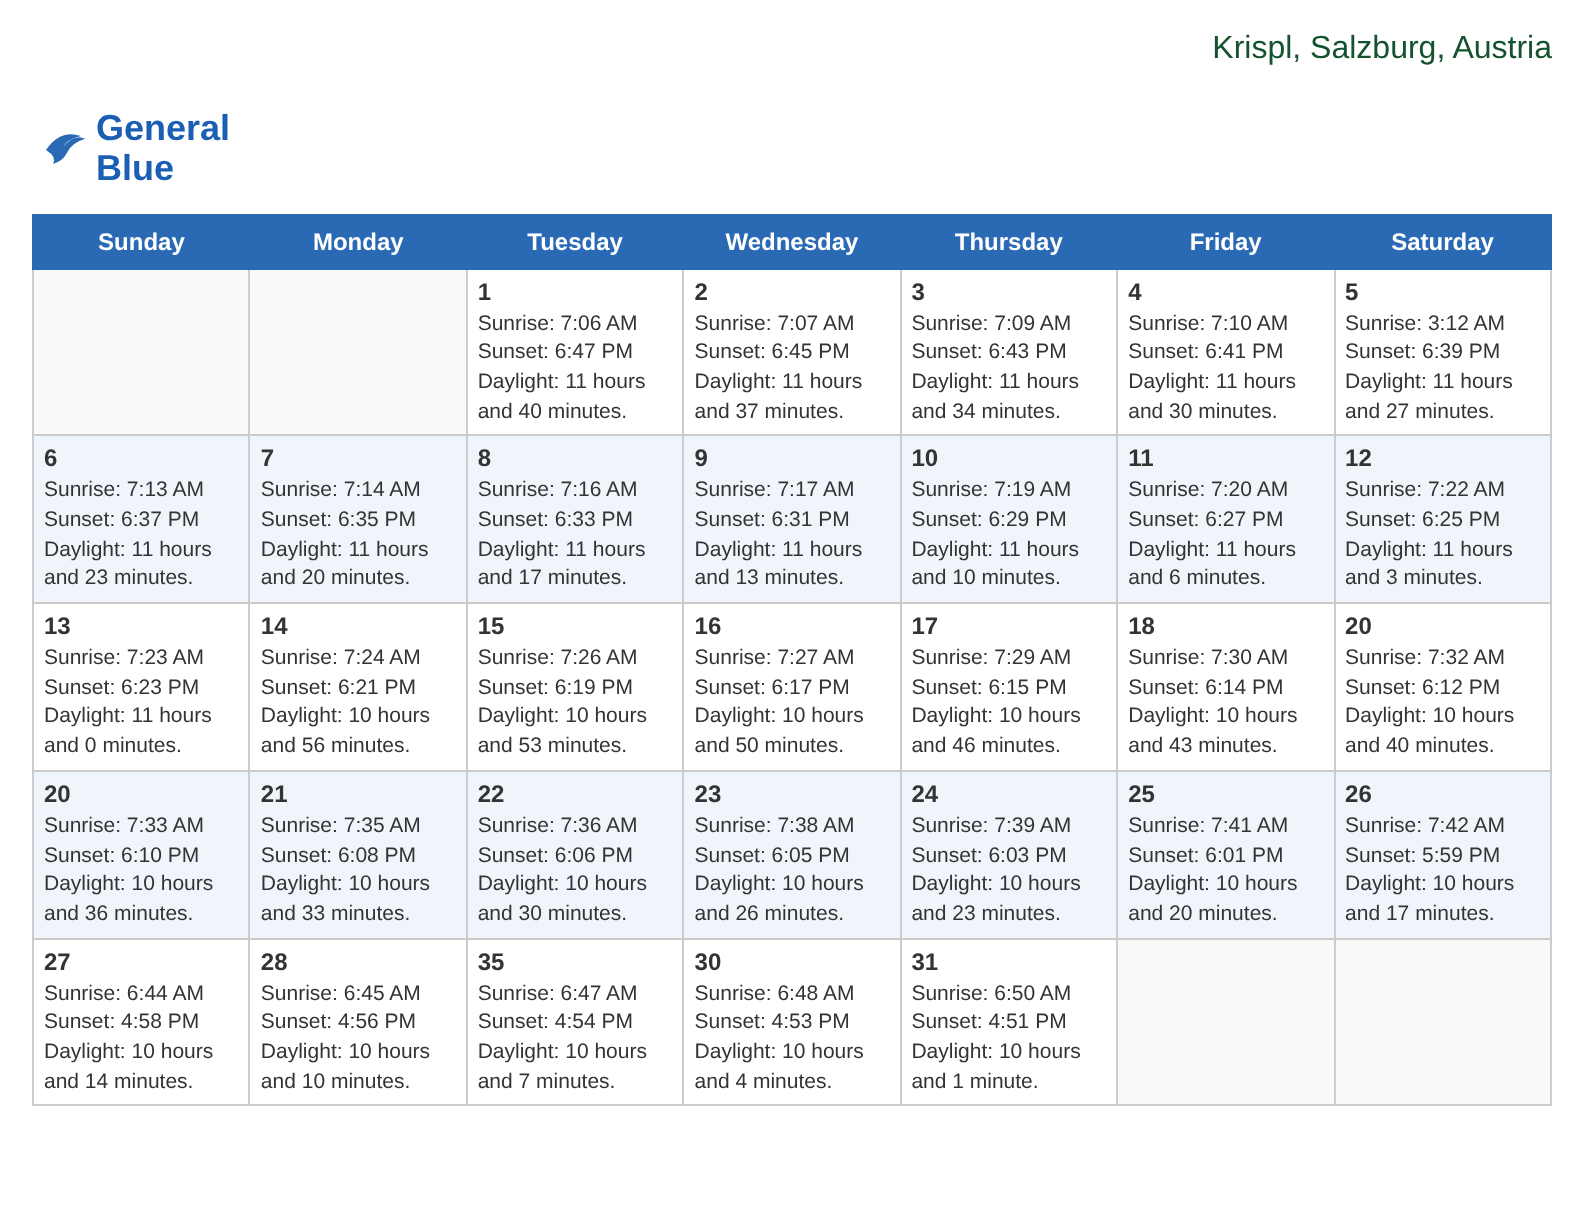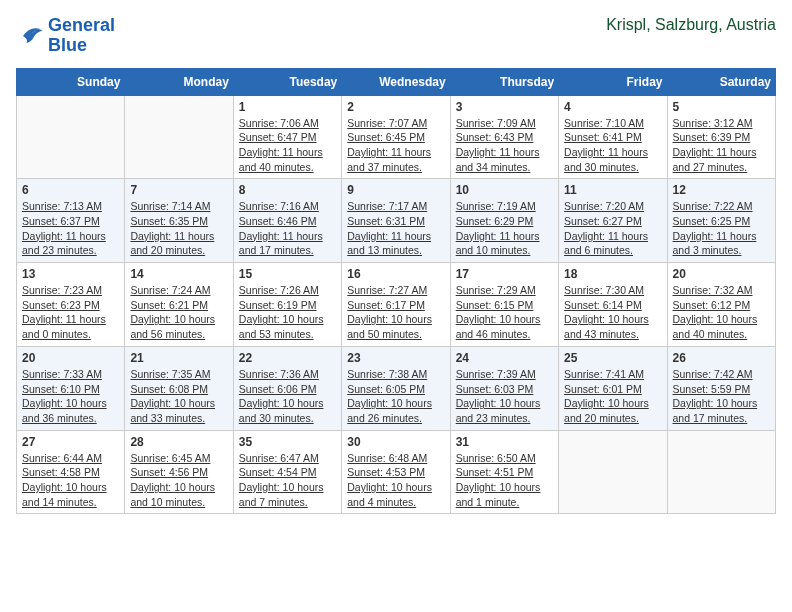--- a/index.html
+++ b/index.html
@@ -13,20 +13,21 @@
     .header {
       display: flex;
       justify-content: space-between;
       align-items: flex-start;
       margin-bottom: 12px;
     }
     .logo {
       display: flex;
       align-items: center;
       gap: 4px;
+      margin-top: 39px;
     }
     .logo-text {
       font-size: 18px;
       font-weight: bold;
       color: #333;
       line-height: 1.1;
     }
     .logo-text span {
       color: #1a5fb4;
     }
@@ -48,21 +49,21 @@
     }
     table {
       width: 100%;
       border-collapse: collapse;
       font-size: 11px;
     }
     thead tr th {
       background-color: #2a6ab5;
       color: #fff;
       padding: 6px 4px;
-      text-align: right;
+      text-align: center;
       font-size: 12px;
       font-weight: bold;
       border: 1px solid #2a6ab5;
     }
     tbody tr td {
       border: 1px solid #ccc;
       vertical-align: top;
       padding: 4px 5px;
       height: 80px;
       width: 107px;
@@ -77,21 +78,20 @@
     .day-num {
       font-weight: bold;
       font-size: 12px;
       display: block;
       margin-bottom: 2px;
     }
     .day-info {
       font-size: 10.5px;
       line-height: 1.4;
       color: #333;
-      text-decoration: underline;
     }
     .empty {
       background: #f9f9f9 !important;
     }
   </style>
 </head>
 <body>
 
 <div class="header">
   <div class="logo">
@@ -164,21 +164,21 @@
         </td>
         <td>
           <span class="day-num">7</span>
           <div class="day-info">Sunrise: 7:14 AM
 Sunset: 6:35 PM
 Daylight: 11 hours and 20 minutes.</div>
         </td>
         <td>
           <span class="day-num">8</span>
           <div class="day-info">Sunrise: 7:16 AM
-Sunset: 6:46 PM
+Sunset: 6:33 PM
 Daylight: 11 hours and 17 minutes.</div>
         </td>
         <td>
           <span class="day-num">9</span>
           <div class="day-info">Sunrise: 7:17 AM
 Sunset: 6:31 PM
 Daylight: 11 hours and 13 minutes.</div>
         </td>
         <td>
           <span class="day-num">10</span>

